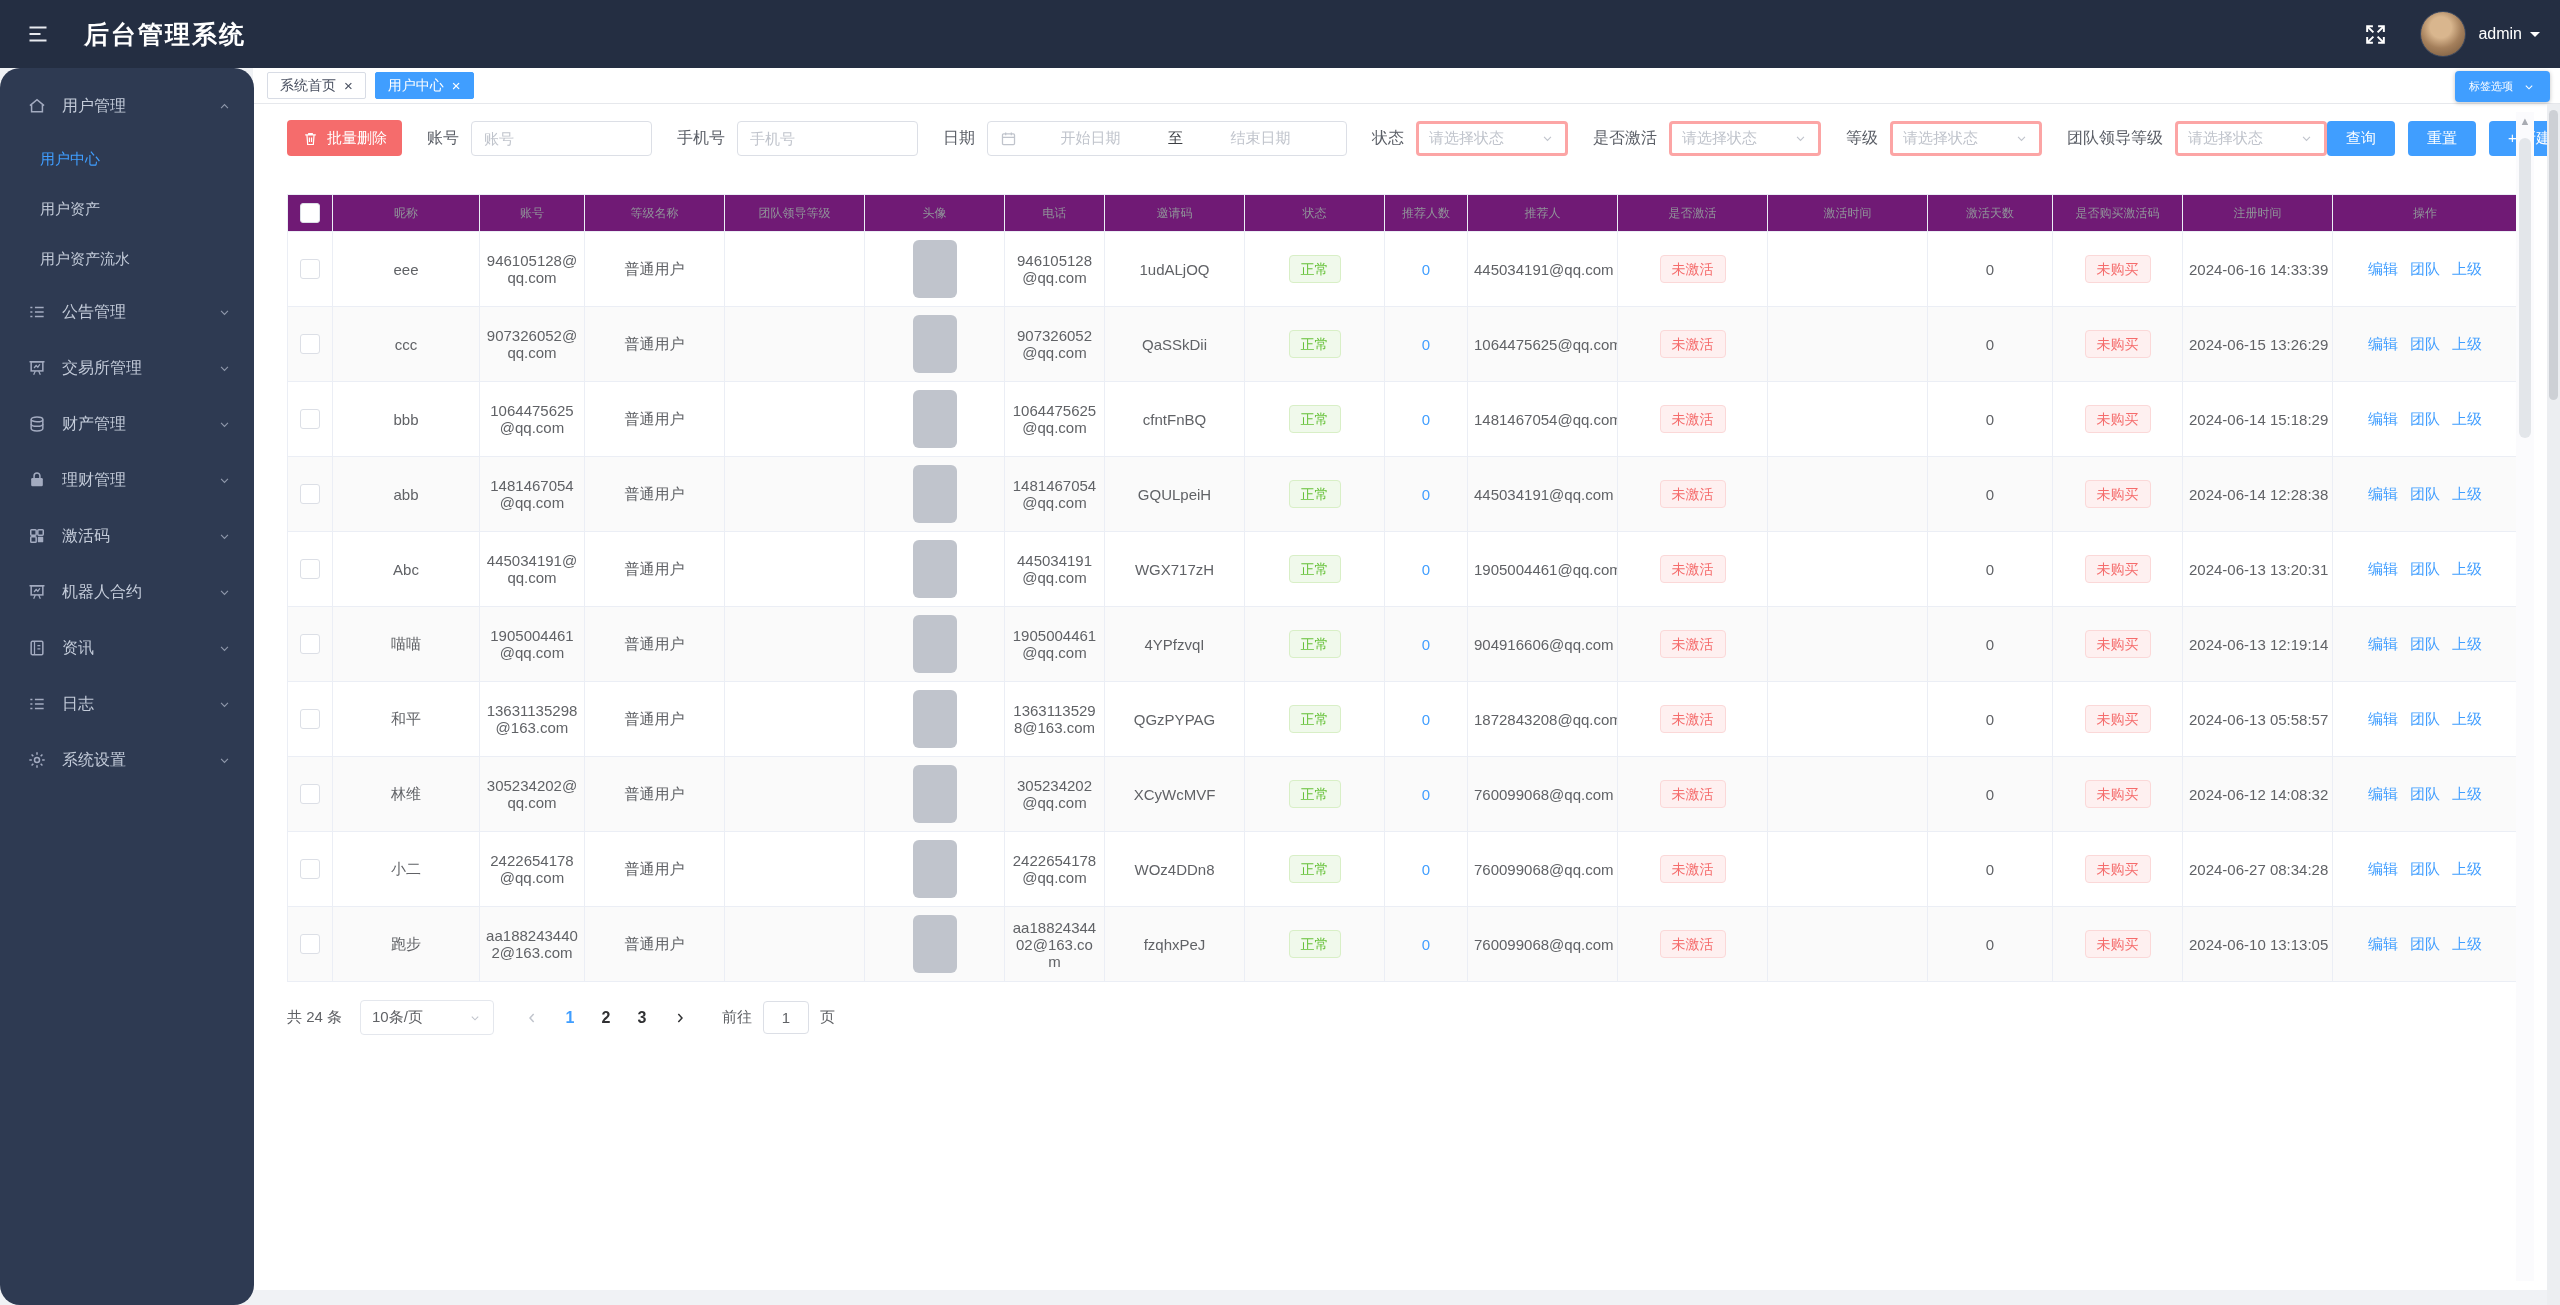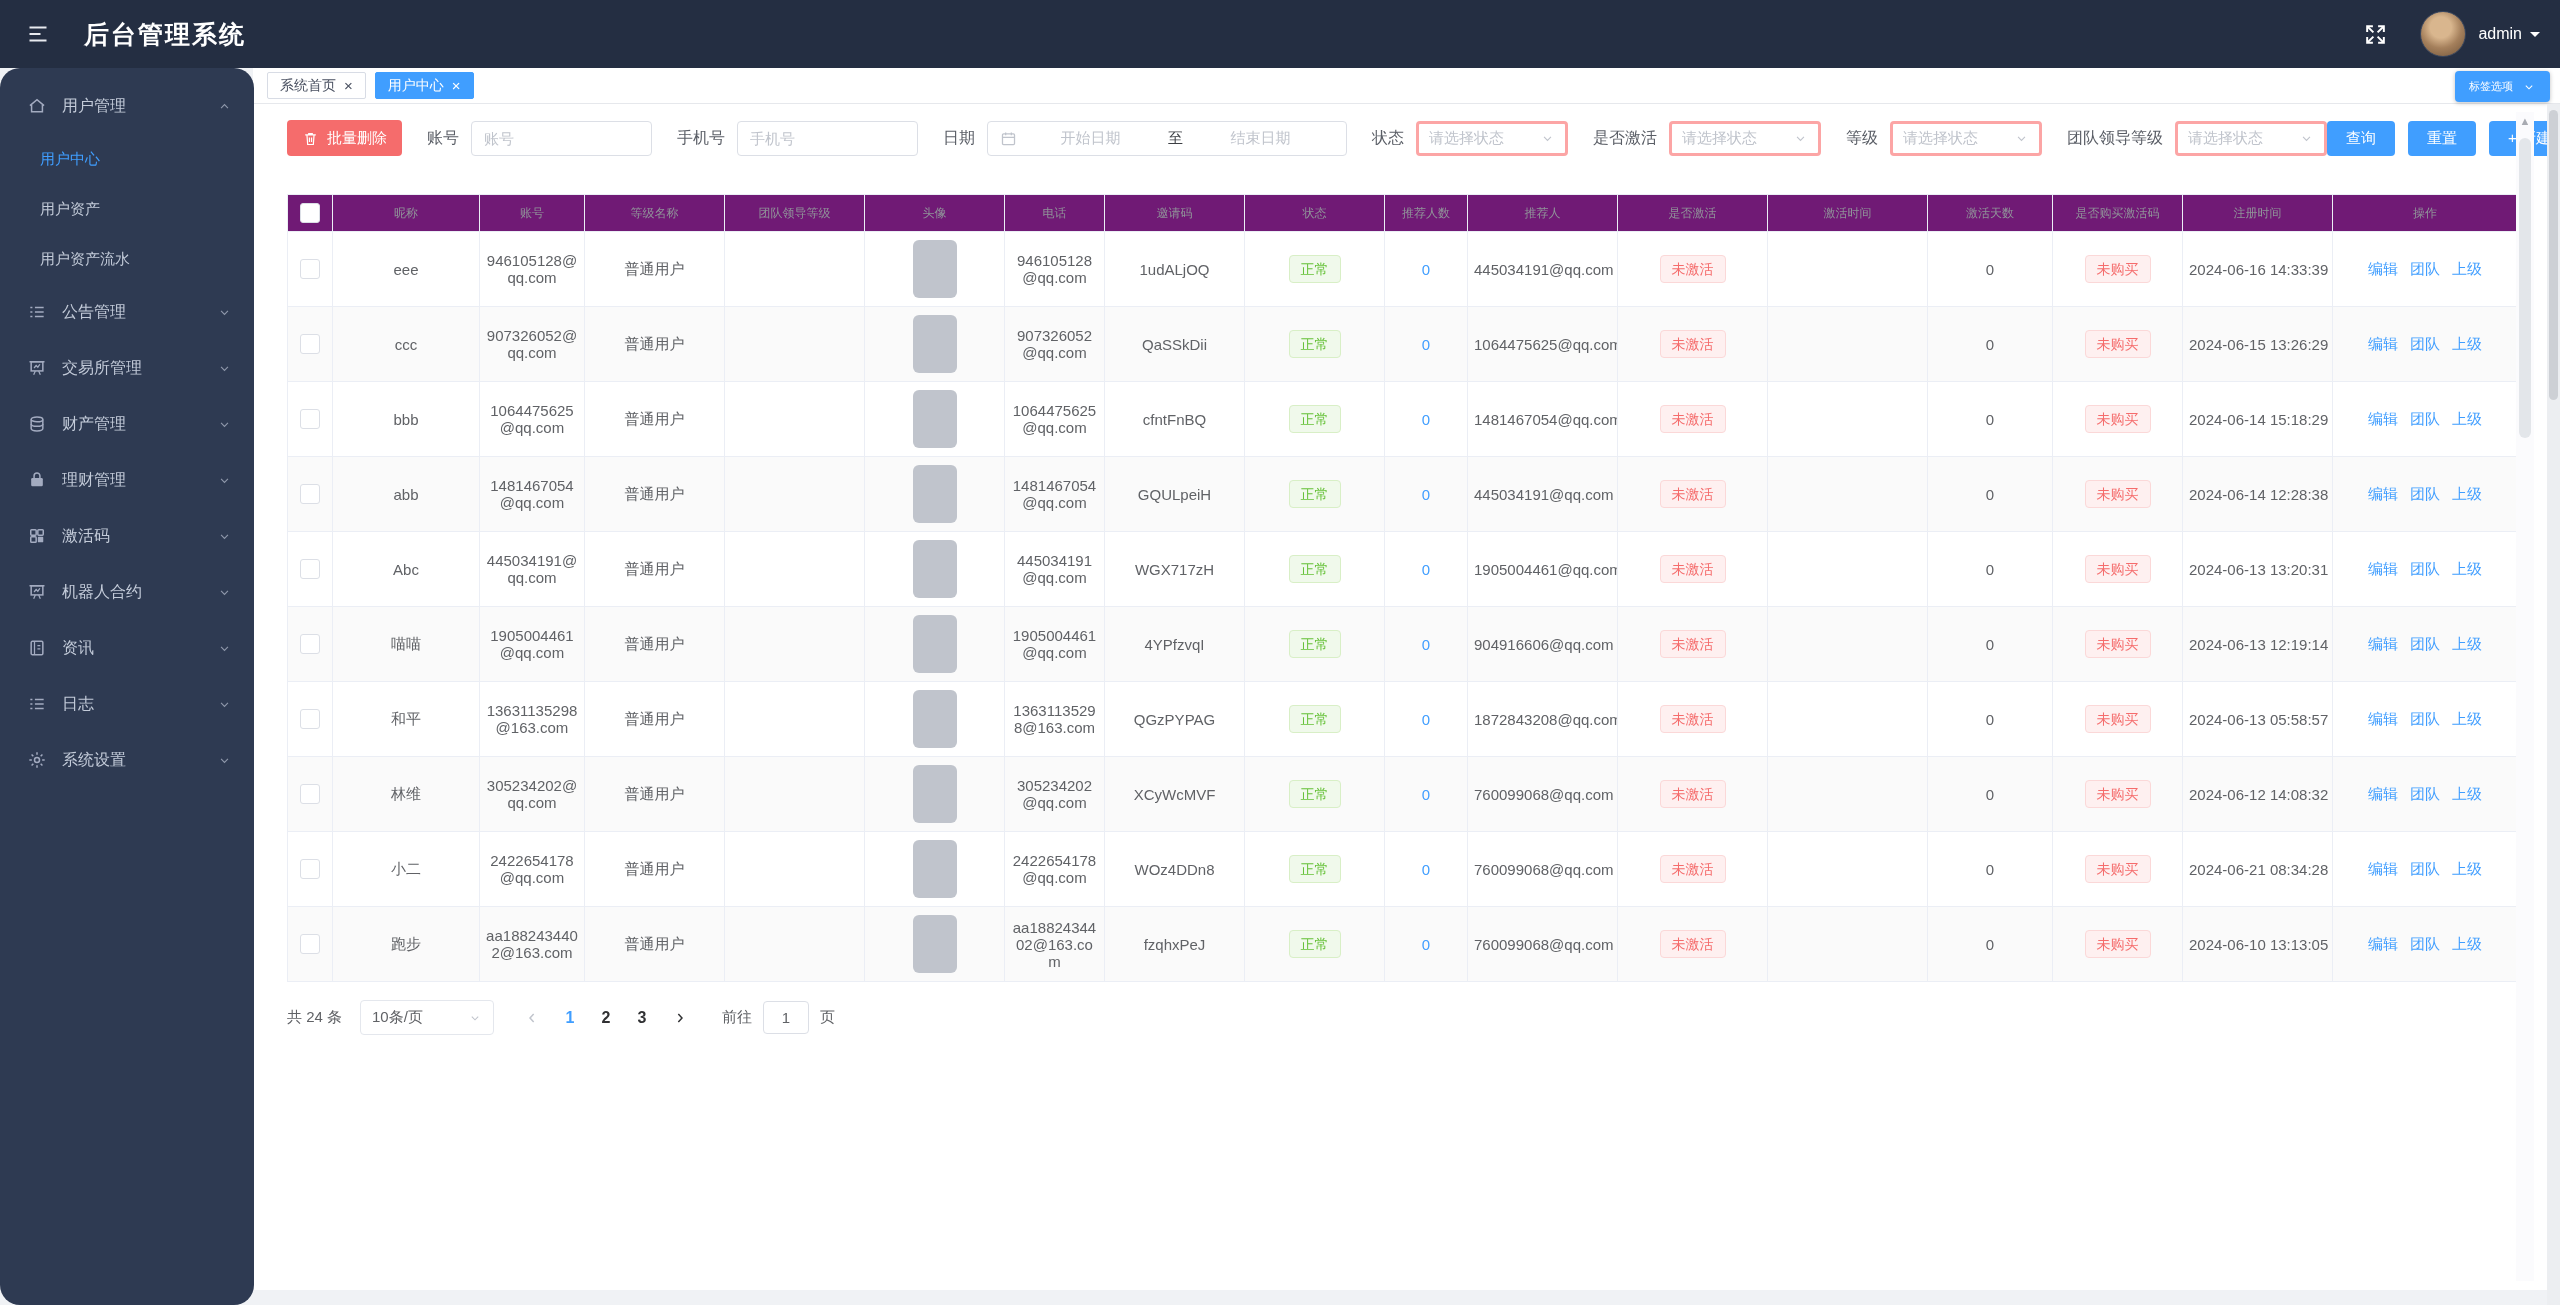--- a/index.html
+++ b/index.html
@@ -617,21 +617,21 @@
               </td>
               <td class="break">2422654178@qq.com</td>
               <td>WOz4DDn8</td>
               <td><span class="badge green">正常</span></td>
               <td><a class="blue-link">0</a></td>
               <td class="nowrap">760099068@qq.com</td>
               <td><span class="badge red">未激活</span></td>
               <td></td>
               <td>0</td>
               <td><span class="badge red">未购买</span></td>
-              <td class="nowrap">2024-06-21 08:34:28</td>
+              <td class="nowrap">2024-06-27 08:34:28</td>
               <td class="actions"><a class="blue-link">编辑</a><a class="blue-link">团队</a><a class="blue-link">上级</a></td>
             </tr>
             <tr class="striped">
               <td><span class="checkbox"></span></td>
               <td>跑步</td>
               <td class="break">aa1882434402@163.com</td>
               <td>普通用户</td>
               <td></td>
               <td>
                 <div class="avatar-ph"></div>

